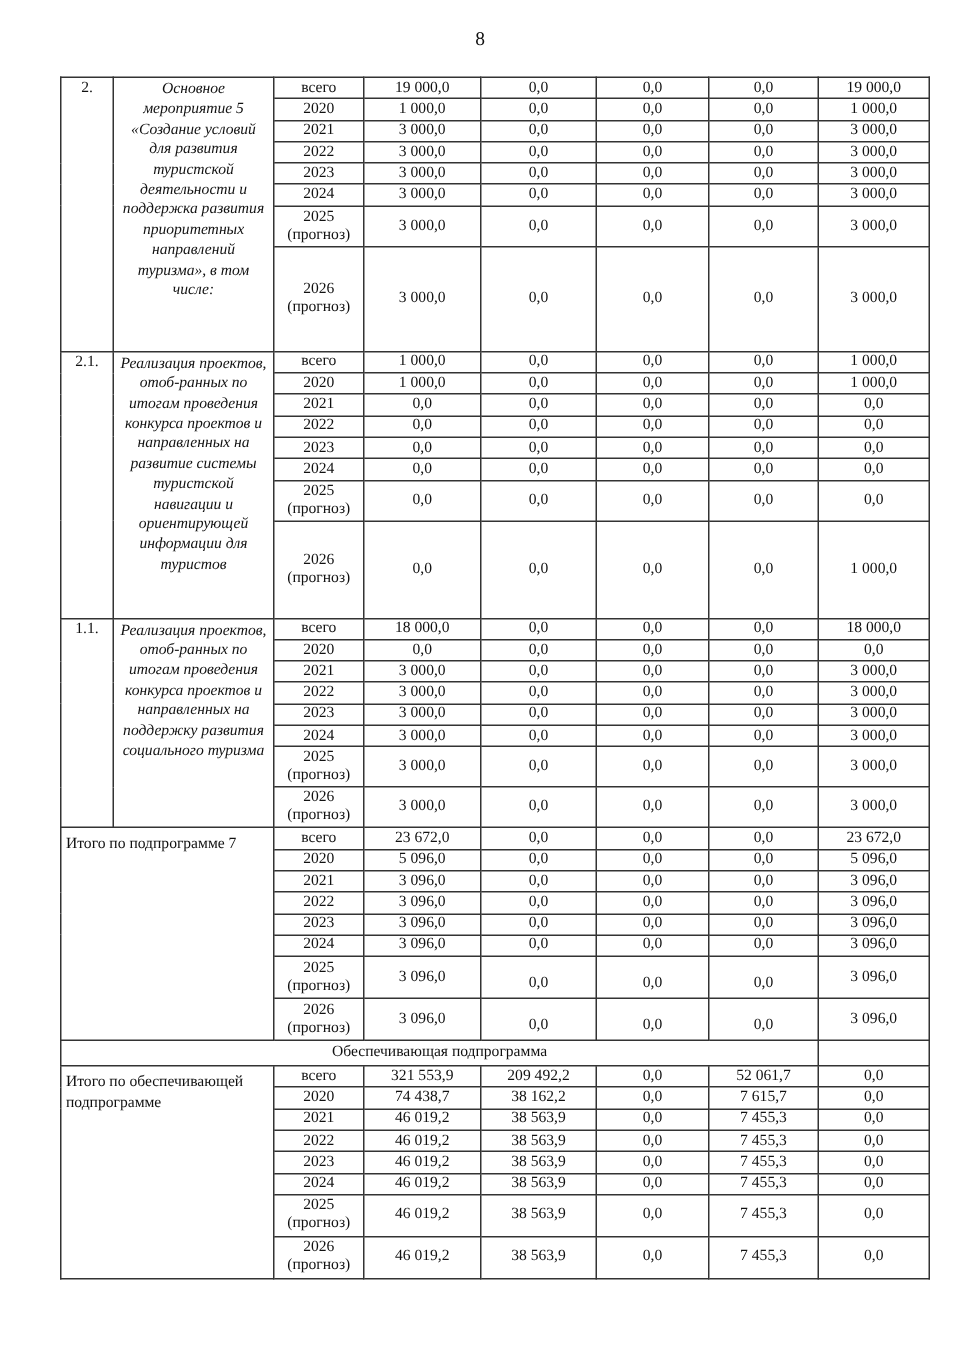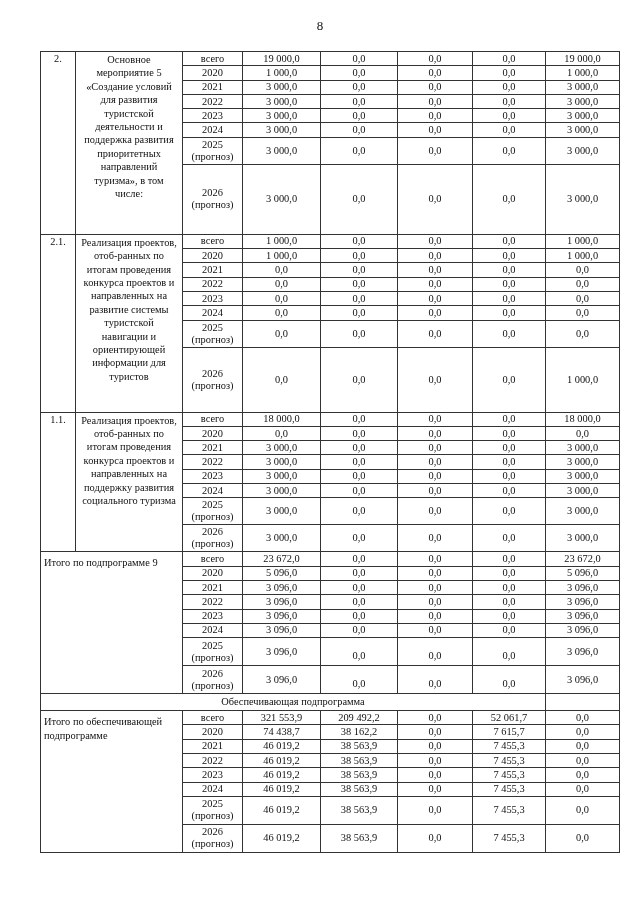--- a/index.html
+++ b/index.html
@@ -5,21 +5,21 @@
   html, body { margin: 0; padding: 0; background: #ffffff; }
   body { width: 640px; height: 905px; position: relative; overflow: hidden;
          font-family: "Liberation Serif", "DejaVu Serif", serif; color: #111; }
   .page-number { position: absolute; top: 18px; left: 0; width: 640px; text-align: center; font-size: 13px; }
   table.budget { position: absolute; top: 51px; left: 40px; border-collapse: collapse;
                  table-layout: fixed; width: 579px; font-size: 10.4px; line-height: 12px; }
   table.budget td { border: 1px solid #333; padding: 0 2px; vertical-align: middle; text-align: center;
                     white-space: nowrap; }
   td.num { vertical-align: top !important; text-align: center; padding-top: 1px !important; }
   td.name { vertical-align: top !important; text-align: right; white-space: normal !important;
-            padding: 1px 4px !important; line-height: 13.4px; }
+            padding: 1px 4px !important; line-height: 13.4px; font-style: italic; }
   td.yr { line-height: 12px; }
   td.total-label { text-align: left !important; vertical-align: top !important; white-space: normal !important; padding: 4px 3px !important; line-height: 13.4px; }
   td.section-header { text-align: center; height: 15px; }
   tr.r { height: 14.3px; }
   tr.r2 { height: 27px; }
   td.bottom { vertical-align: bottom !important; padding-bottom: 3px !important; }
 </style>
 </head>
 <body>
 
@@ -229,21 +229,21 @@
       </tr>
       <tr class="r2" style="height: 27px;">
         <td class="yr"><span>2026</span><br><span>(прогноз)</span></td>
         <td class="">3 000,0</td>
         <td class="">0,0</td>
         <td class="">0,0</td>
         <td class="">0,0</td>
         <td class="">3 000,0</td>
       </tr>
       <tr class="r">
-        <td class="total-label" colspan="2" rowspan="8" style="padding-top: 14px;">Итого по подпрограмме 9</td>
+        <td class="total-label" colspan="2" rowspan="8" style="padding-top: 14px;">Итого по подпрограмме 7</td>
         <td class="yr"><span>всего</span></td>
         <td class="">23 672,0</td>
         <td class="">0,0</td>
         <td class="">0,0</td>
         <td class="">0,0</td>
         <td class="">23 672,0</td>
       </tr>
       <tr class="r">
         <td class="yr"><span>2020</span></td>
         <td class="">5 096,0</td>

